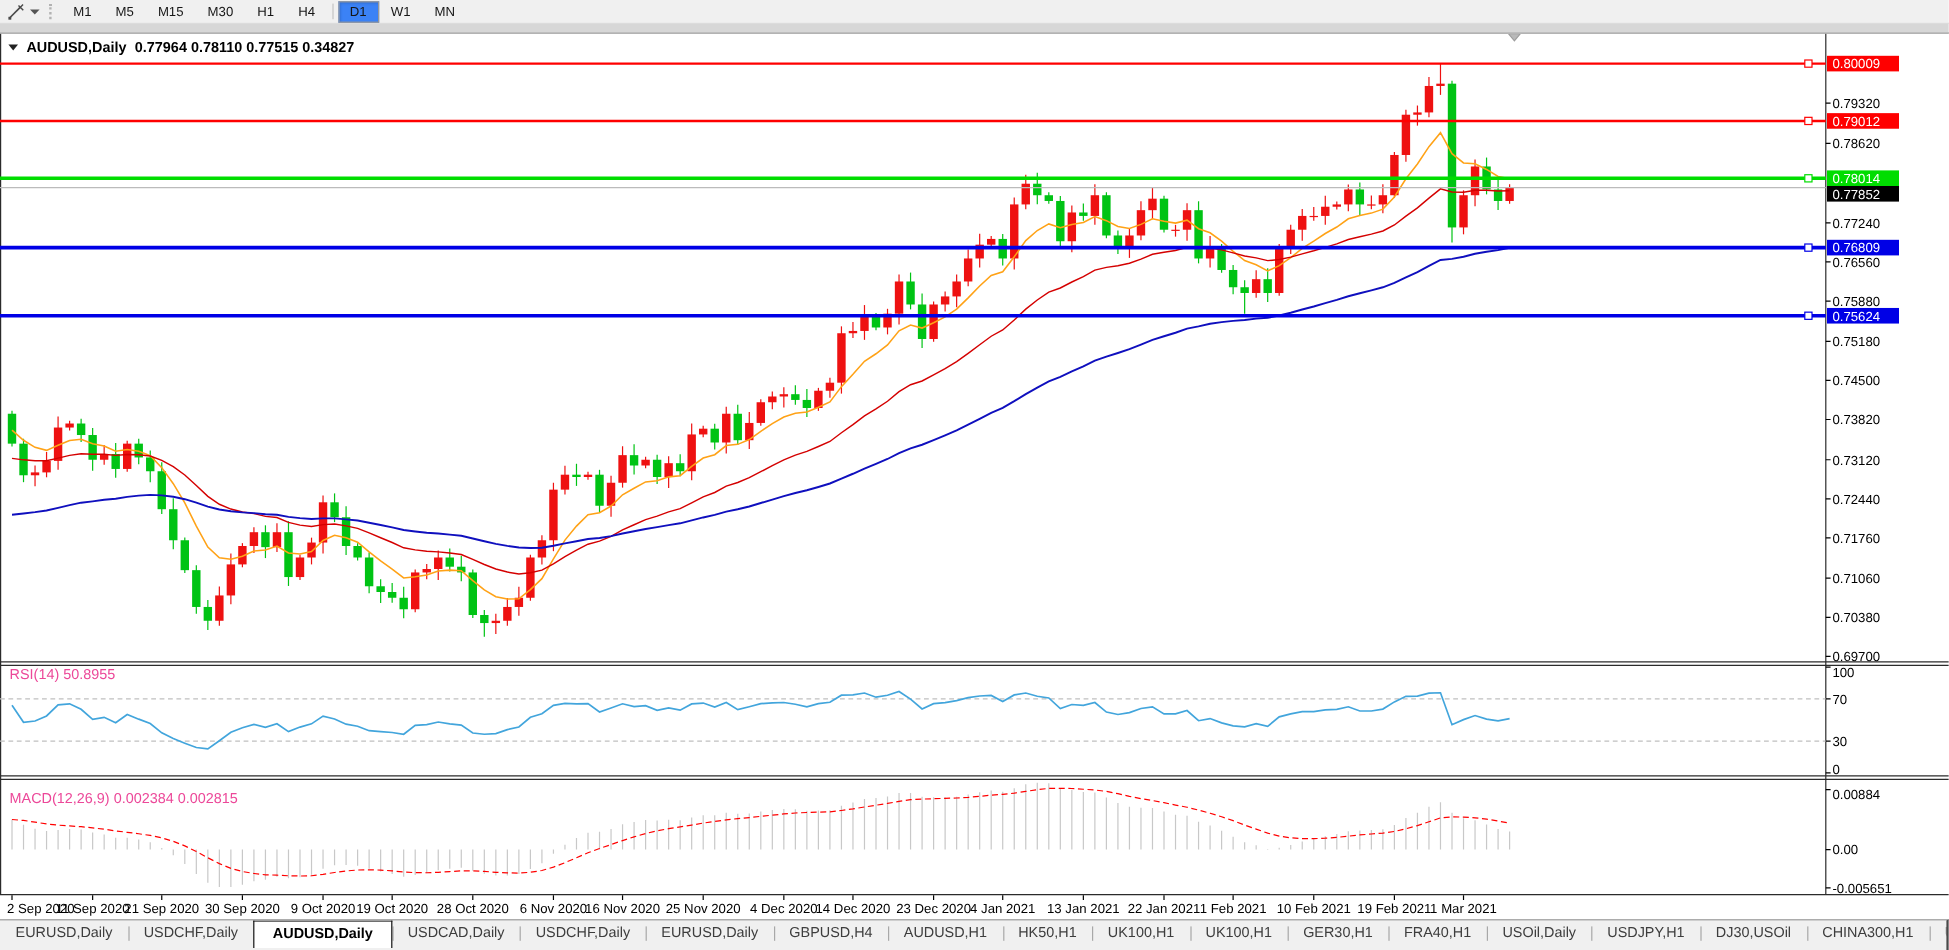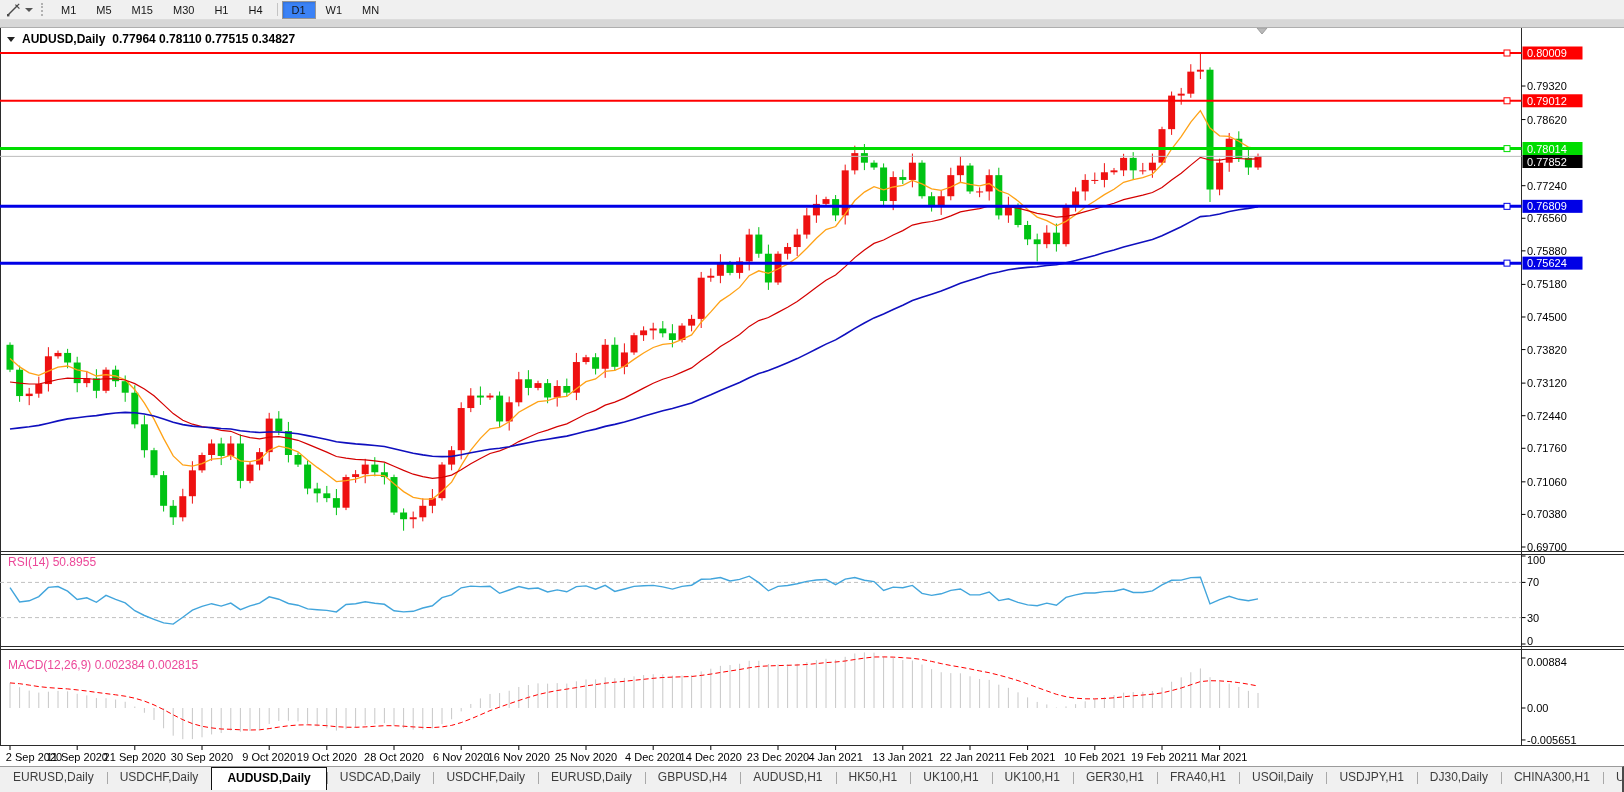--- a/index.html
+++ b/index.html
@@ -616,18 +616,18 @@
       <span class="tab">EURUSD,Daily</span>
       <span class="tab">GBPUSD,H4</span>
       <span class="tab">AUDUSD,H1</span>
       <span class="tab">HK50,H1</span>
       <span class="tab">UK100,H1</span>
       <span class="tab">UK100,H1</span>
       <span class="tab">GER30,H1</span>
       <span class="tab">FRA40,H1</span>
       <span class="tab">USOil,Daily</span>
       <span class="tab">USDJPY,H1</span>
-      <span class="tab">DJ30,Daily</span>
+      <span class="tab">DJ30,USOil</span>
       <span class="tab">CHINA300,H1</span>
       <span class="tab">USOil,</span>
     </span>
 
 </div>
 
 </body></html>

